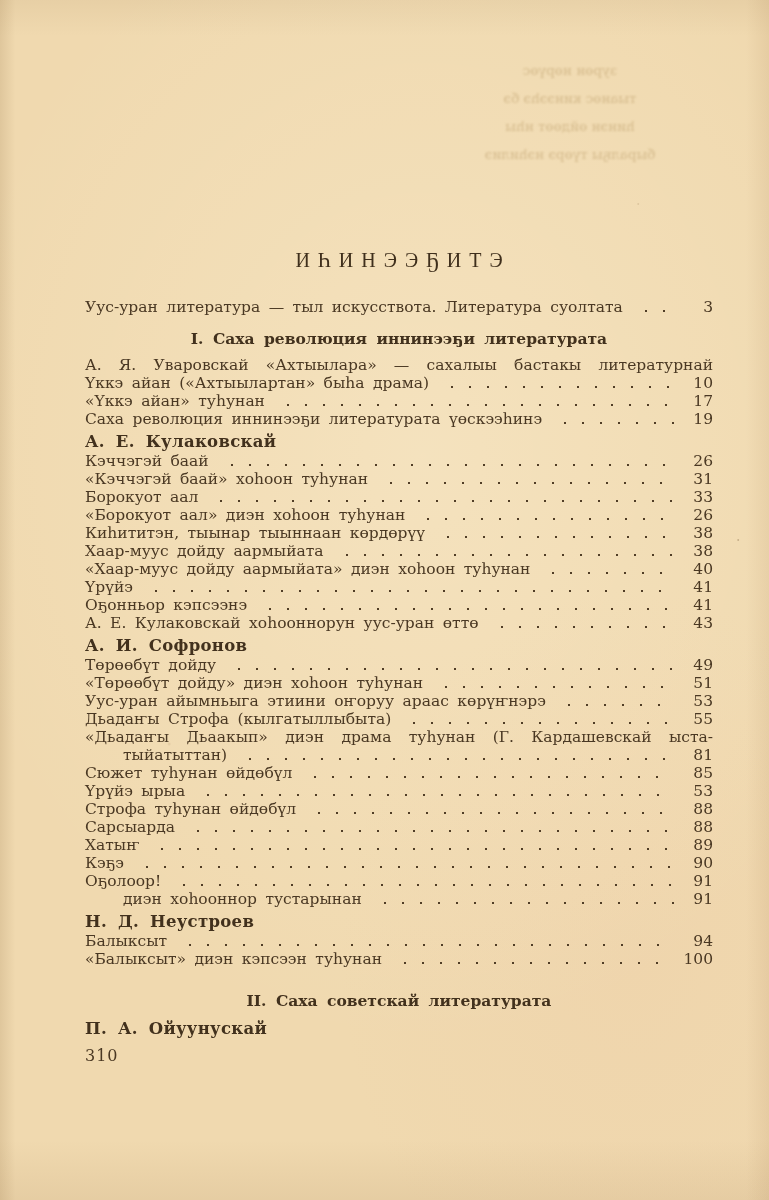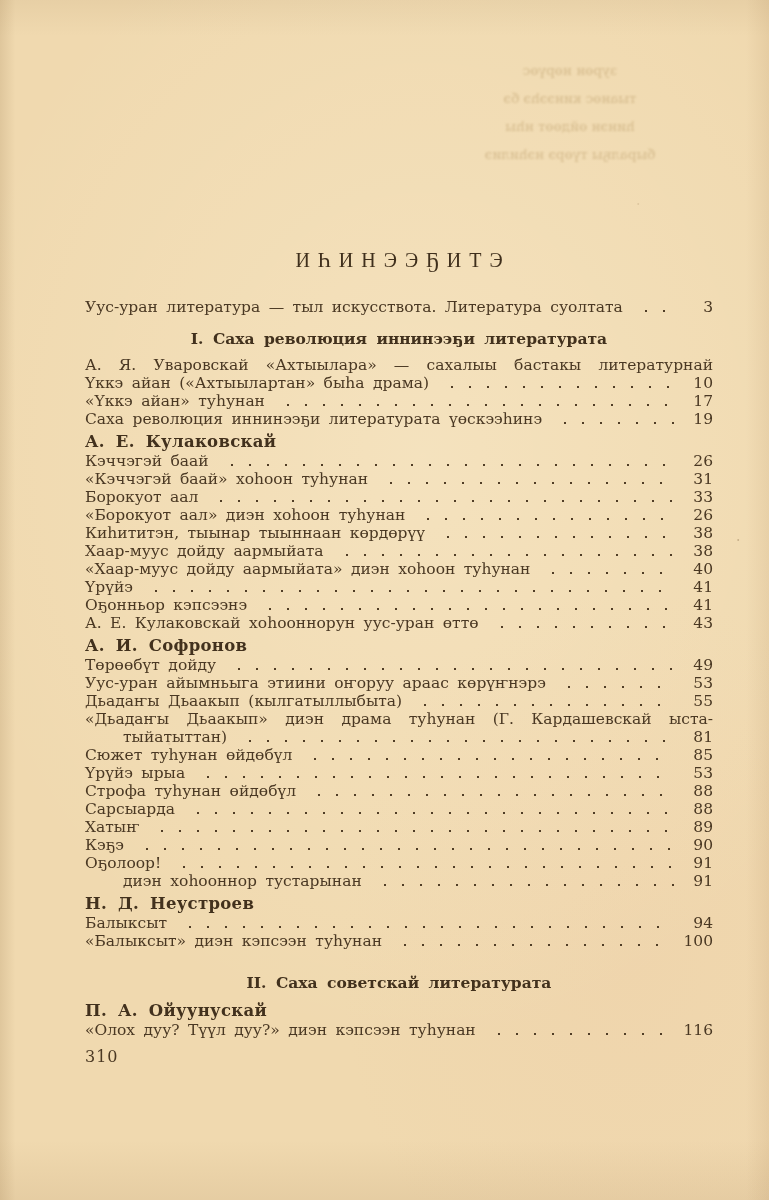--- a/index.html
+++ b/index.html
@@ -166,26 +166,31 @@
           <span class="leader"></span>
           <span class="pg">43</span>
         </div>
         <div class="author">А. И. Софронов</div>
         <div class="row">
           <span class="t">Төрөөбүт дойду</span>
           <span class="leader"></span>
           <span class="pg">49</span>
         </div>
         <div class="row">
+          <span class="t">«Төрөөбүт дойду» диэн хоһоон туһунан</span>
+          <span class="leader"></span>
+          <span class="pg">51</span>
+        </div>
+        <div class="row">
           <span class="t">Уус-уран айымньыга этиини оҥоруу араас көрүҥнэрэ</span>
           <span class="leader"></span>
           <span class="pg">53</span>
         </div>
         <div class="row">
-          <span class="t">Дьадаҥы Дьаакып (кылгатыллыбыта)</span>
+          <span class="t">Дьадаҥы Строфа (кылгатыллыбыта)</span>
           <span class="leader"></span>
           <span class="pg">55</span>
         </div>
         <div class="wrap">«Дьадаҥы Дьаакып» диэн драма туһунан (Г. Кардашевскай ыста-</div>
         <div class="row indent">
           <span class="t">тыйатыттан)</span>
           <span class="leader"></span>
           <span class="pg">81</span>
         </div>
         <div class="row">
@@ -234,23 +239,18 @@
           <span class="leader"></span>
           <span class="pg">94</span>
         </div>
         <div class="row">
           <span class="t">«Балыксыт» диэн кэпсээн туһунан</span>
           <span class="leader"></span>
           <span class="pg">100</span>
         </div>
         <div class="chapter space-before">II. Саха советскай литературата</div>
         <div class="author">П. А. Ойуунускай</div>
-        <div class="row">
-          <span class="t">«Олох дуу? Түүл дуу?» диэн кэпсээн туһунан</span>
-          <span class="leader"></span>
-          <span class="pg">116</span>
-        </div>
       </div>
 
     <div class="folio">310</div>
   </div>
 
 </div>
 
 </body></html>

